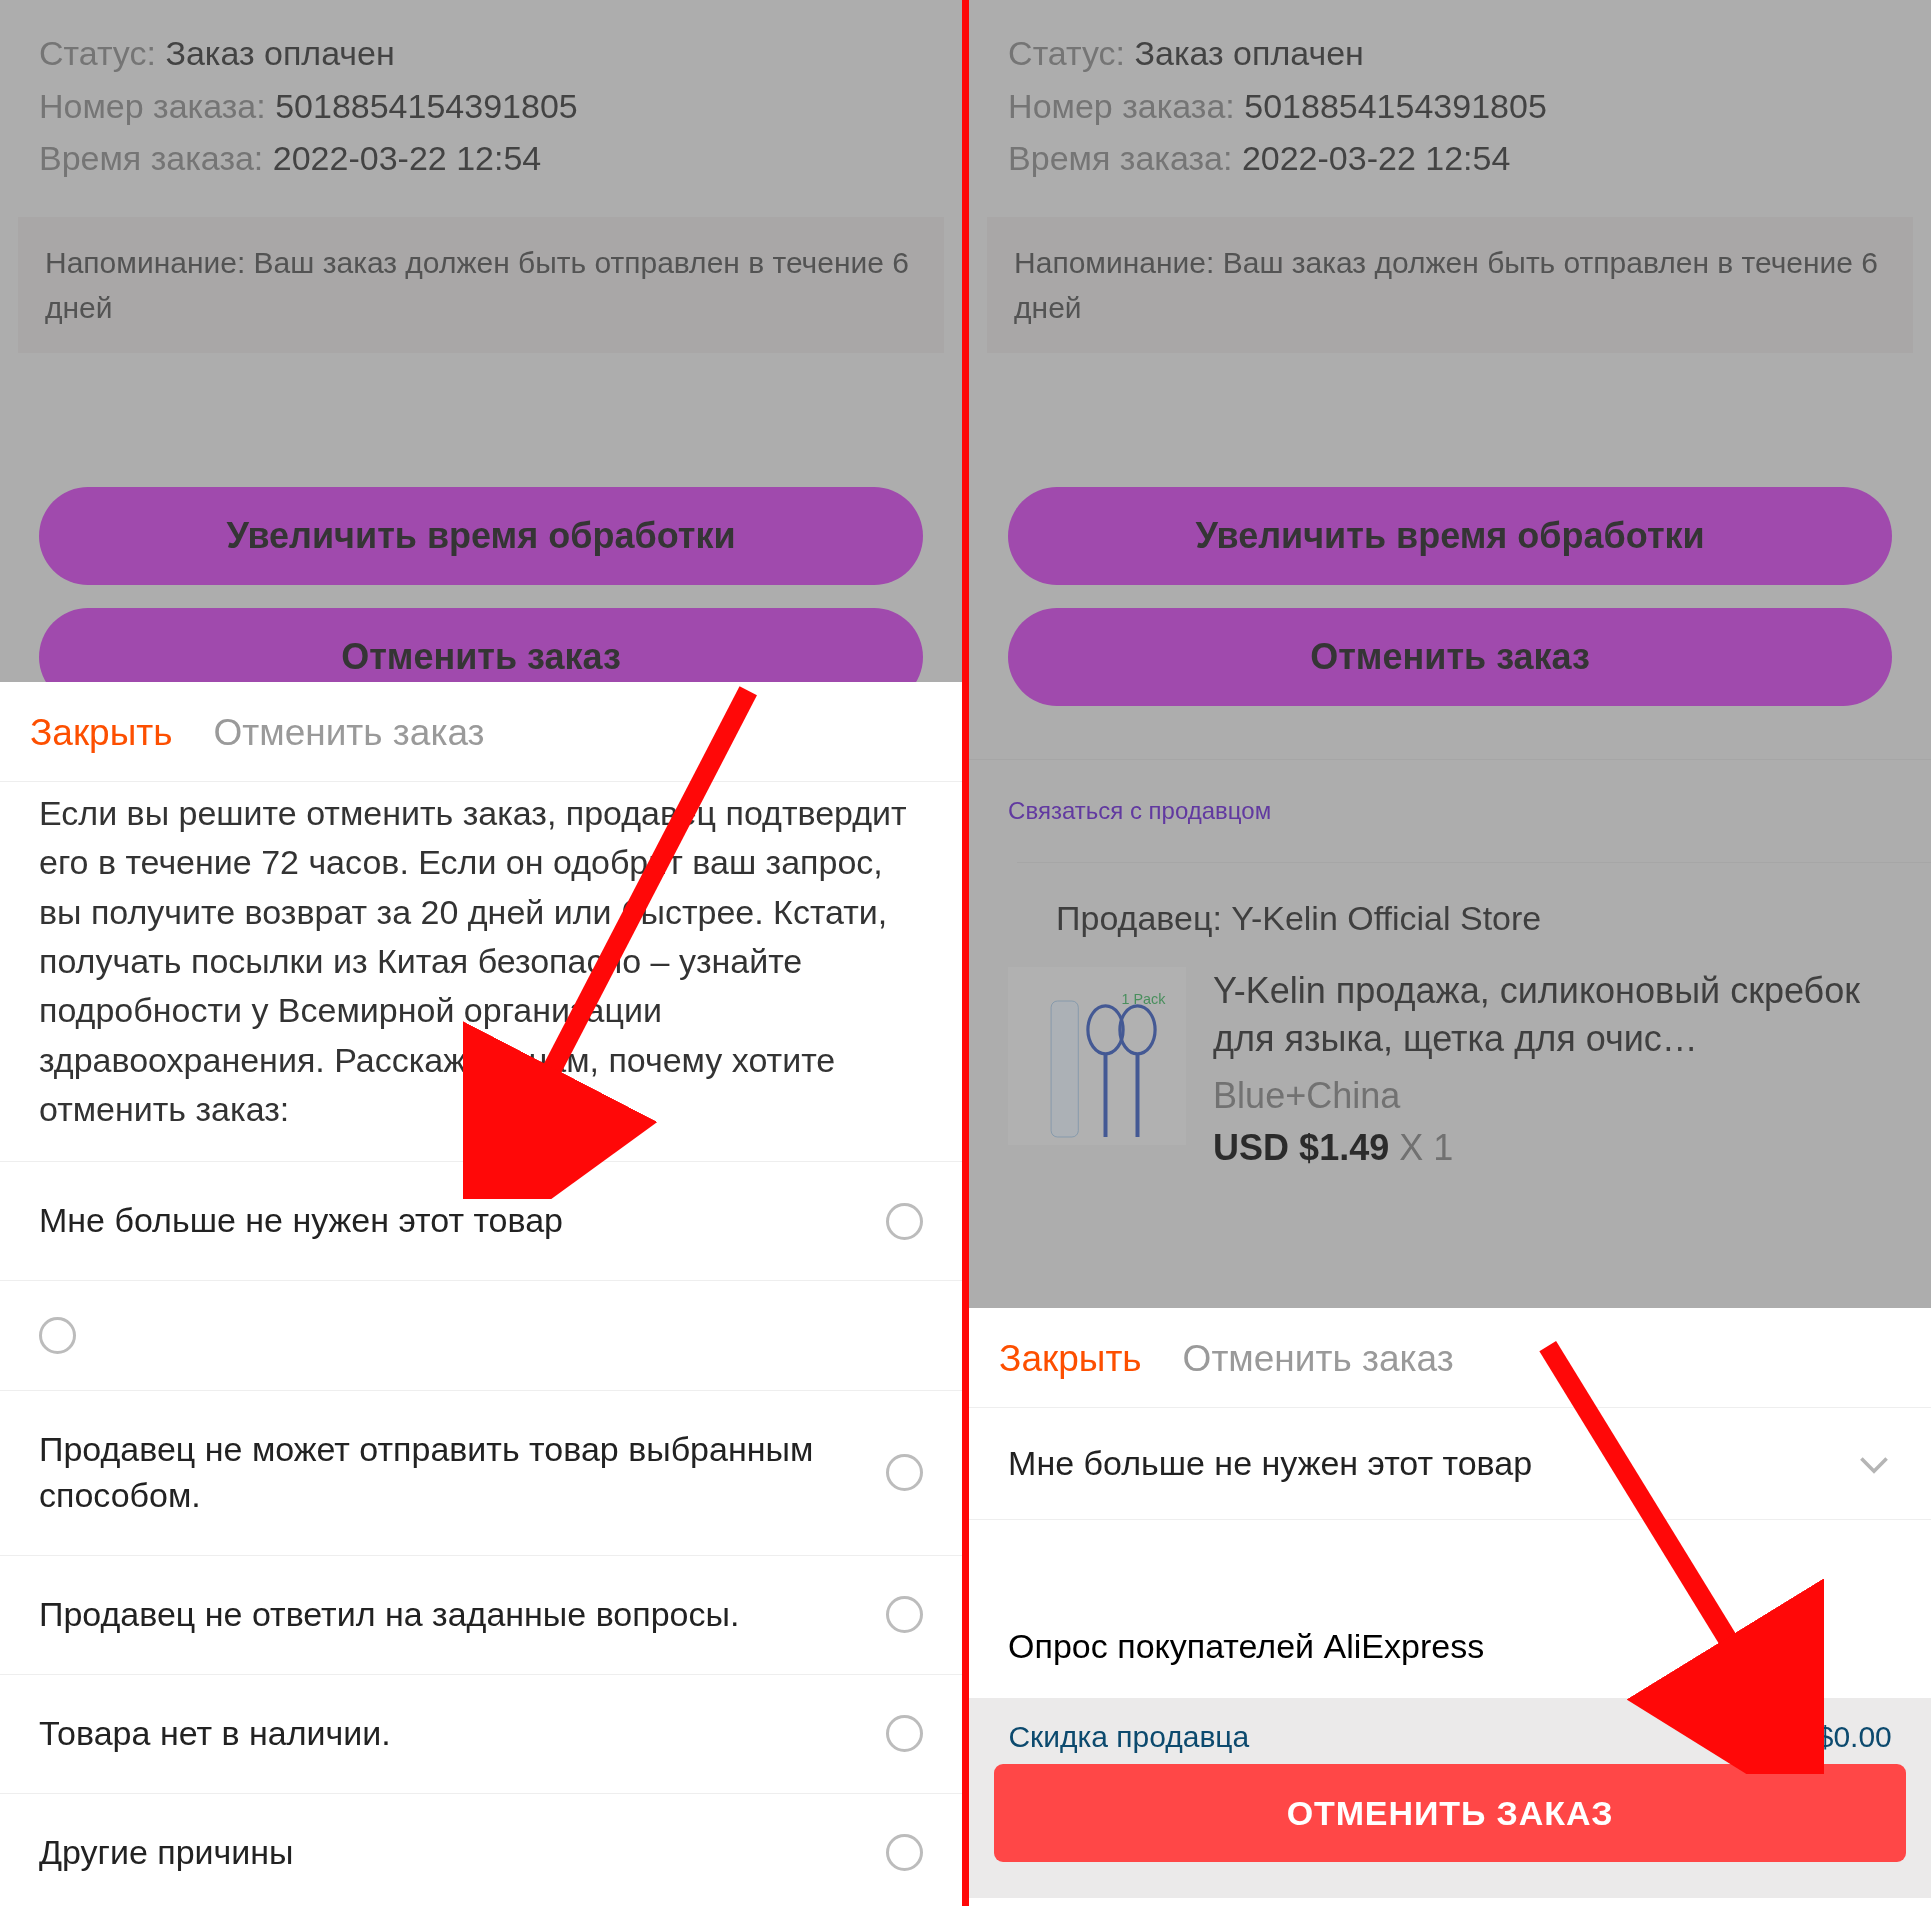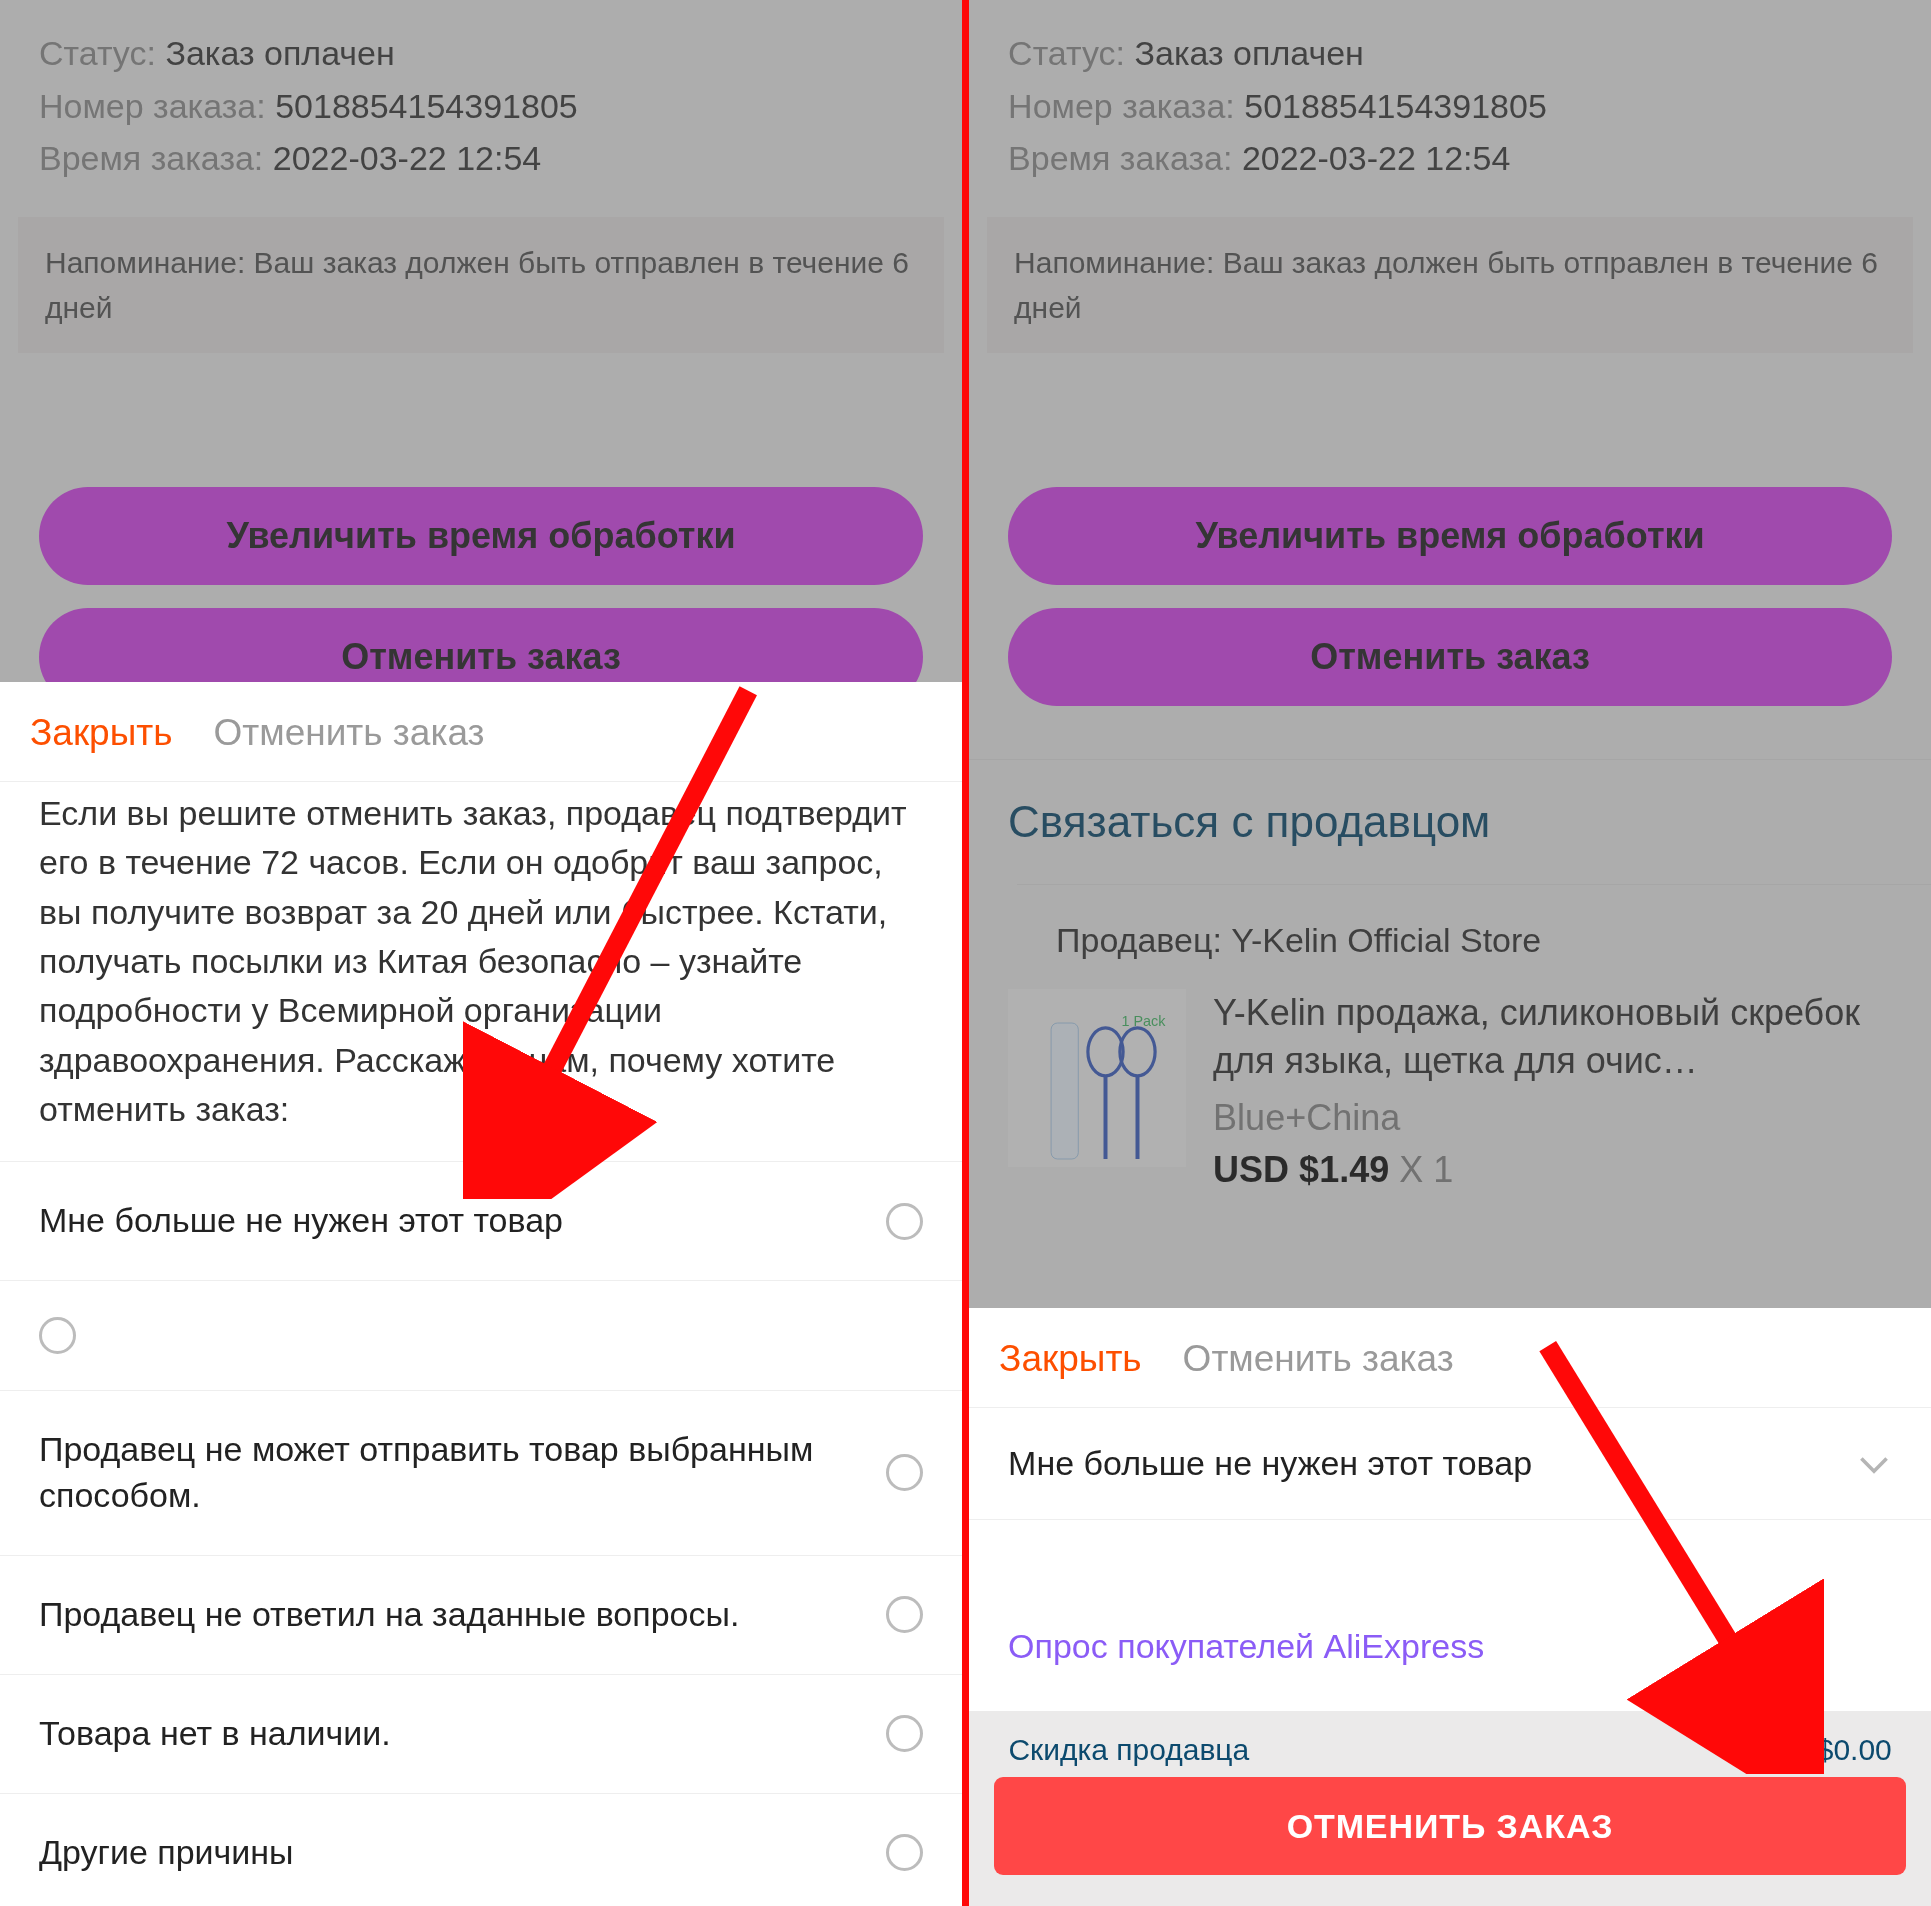--- a/index.html
+++ b/index.html
@@ -9,21 +9,21 @@
   .divider-red { width: 7.1px; height: 1907px; background: #ff0808; }
 
   
   .bg-content { font-size: 34px; color: #444; }
   .status-block { padding: 27px 39px 21.4px; line-height: 1.55; }
   .status-block .lbl { color: #8f8f8f; }
   .status-block .val { color: #3a3a3a; }
   .reminder { margin: 10.7px 18px 0; background: #e8e6e6; padding: 23px 27px; font-size: 30px; color: #555; line-height: 1.5; }
   .big-btn { margin: 27px 39px 0; background: #d946ef; border-radius: 53px; height: 98px; display: flex; align-items: center; justify-content: center; font-size: 36px; color: #222; font-weight: 600; }
   .big-btn + .big-btn { margin-top: 23px; }
-  .link-row { padding: 37px 39px; font-size: 44px; color: #0c4a6e; border-top: 1.8px solid #e3e3e3; margin-top: 53px; }
+  .link-row { padding: 37px 39px; font-size: 24px; color: #6d28d9; border-top: 1.8px solid #e3e3e3; margin-top: 53px; }
   .seller-block { padding: 36px 39px 18px; font-size: 34px; color: #333; border-top: 1.8px solid #e3e3e3; margin-left: 48px; }
   .product-row { display: flex; gap: 27px; padding: 10.7px 39px 36px; }
   .product-thumb { width: 178px; height: 178px; background: #f7f7f7; display: flex; align-items: flex-end; justify-content: center; }
   .product-thumb svg { width: 143px; height: 160px; }
   .product-info { flex: 1; display: flex; flex-direction: column; gap: 10.7px; font-size: 36px; }
   .product-title { color: #333; line-height: 1.35; }
   .product-variant { color: #8a8a8a; }
   .product-price { color: #111; font-weight: 600; }
   .product-price .qty { color: #888; font-weight: 400; }
 
@@ -36,21 +36,21 @@
   .sheet-title { color: #9a9a9a; font-size: 37px; }
   .sheet-body { padding: 7.1px 39px 27px; font-size: 34px; color: #333; line-height: 1.45; border-top: 1.8px solid #eee; }
   .option-list { }
   .option { display: flex; align-items: center; justify-content: space-between; padding: 36px 39px; border-top: 1.8px solid #eee; font-size: 34px; color: #222; gap: 25px; }
   .option .txt { flex: 1; line-height: 1.35; }
   .radio { width: 37px; height: 37px; border: 3.6px solid #bcbcbc; border-radius: 50%; flex-shrink: 0; }
 
   
   .selected-row { display: flex; align-items: center; justify-content: space-between; padding: 36px 39px; font-size: 34px; color: #222; border-top: 1.8px solid #eee; border-bottom: 1.8px solid #eee; }
   .chev { width: 36px; height: 36px; }
-  .survey-link { padding: 107px 39px 45px; font-size: 34px; color: #8b5cf6; }
+  .survey-link { padding: 107px 39px 32px; font-size: 34px; color: #000000; }
   .confirm-zone { background: #ebeaea; padding: 18px 25px 36px; }
   .confirm-row { display: flex; justify-content: space-between; font-size: 30px; color: #0c4a6e; padding: 3.6px 14.3px 10.7px; }
   .confirm-btn { background: #ff4747; color: #fff; font-size: 34px; font-weight: 600; letter-spacing: 0.9px; border-radius: 9px; height: 98px; display: flex; align-items: center; justify-content: center; }
 
   
   .arrow { position: absolute; pointer-events: none; }
 </style>
 </head>
 <body>
 

